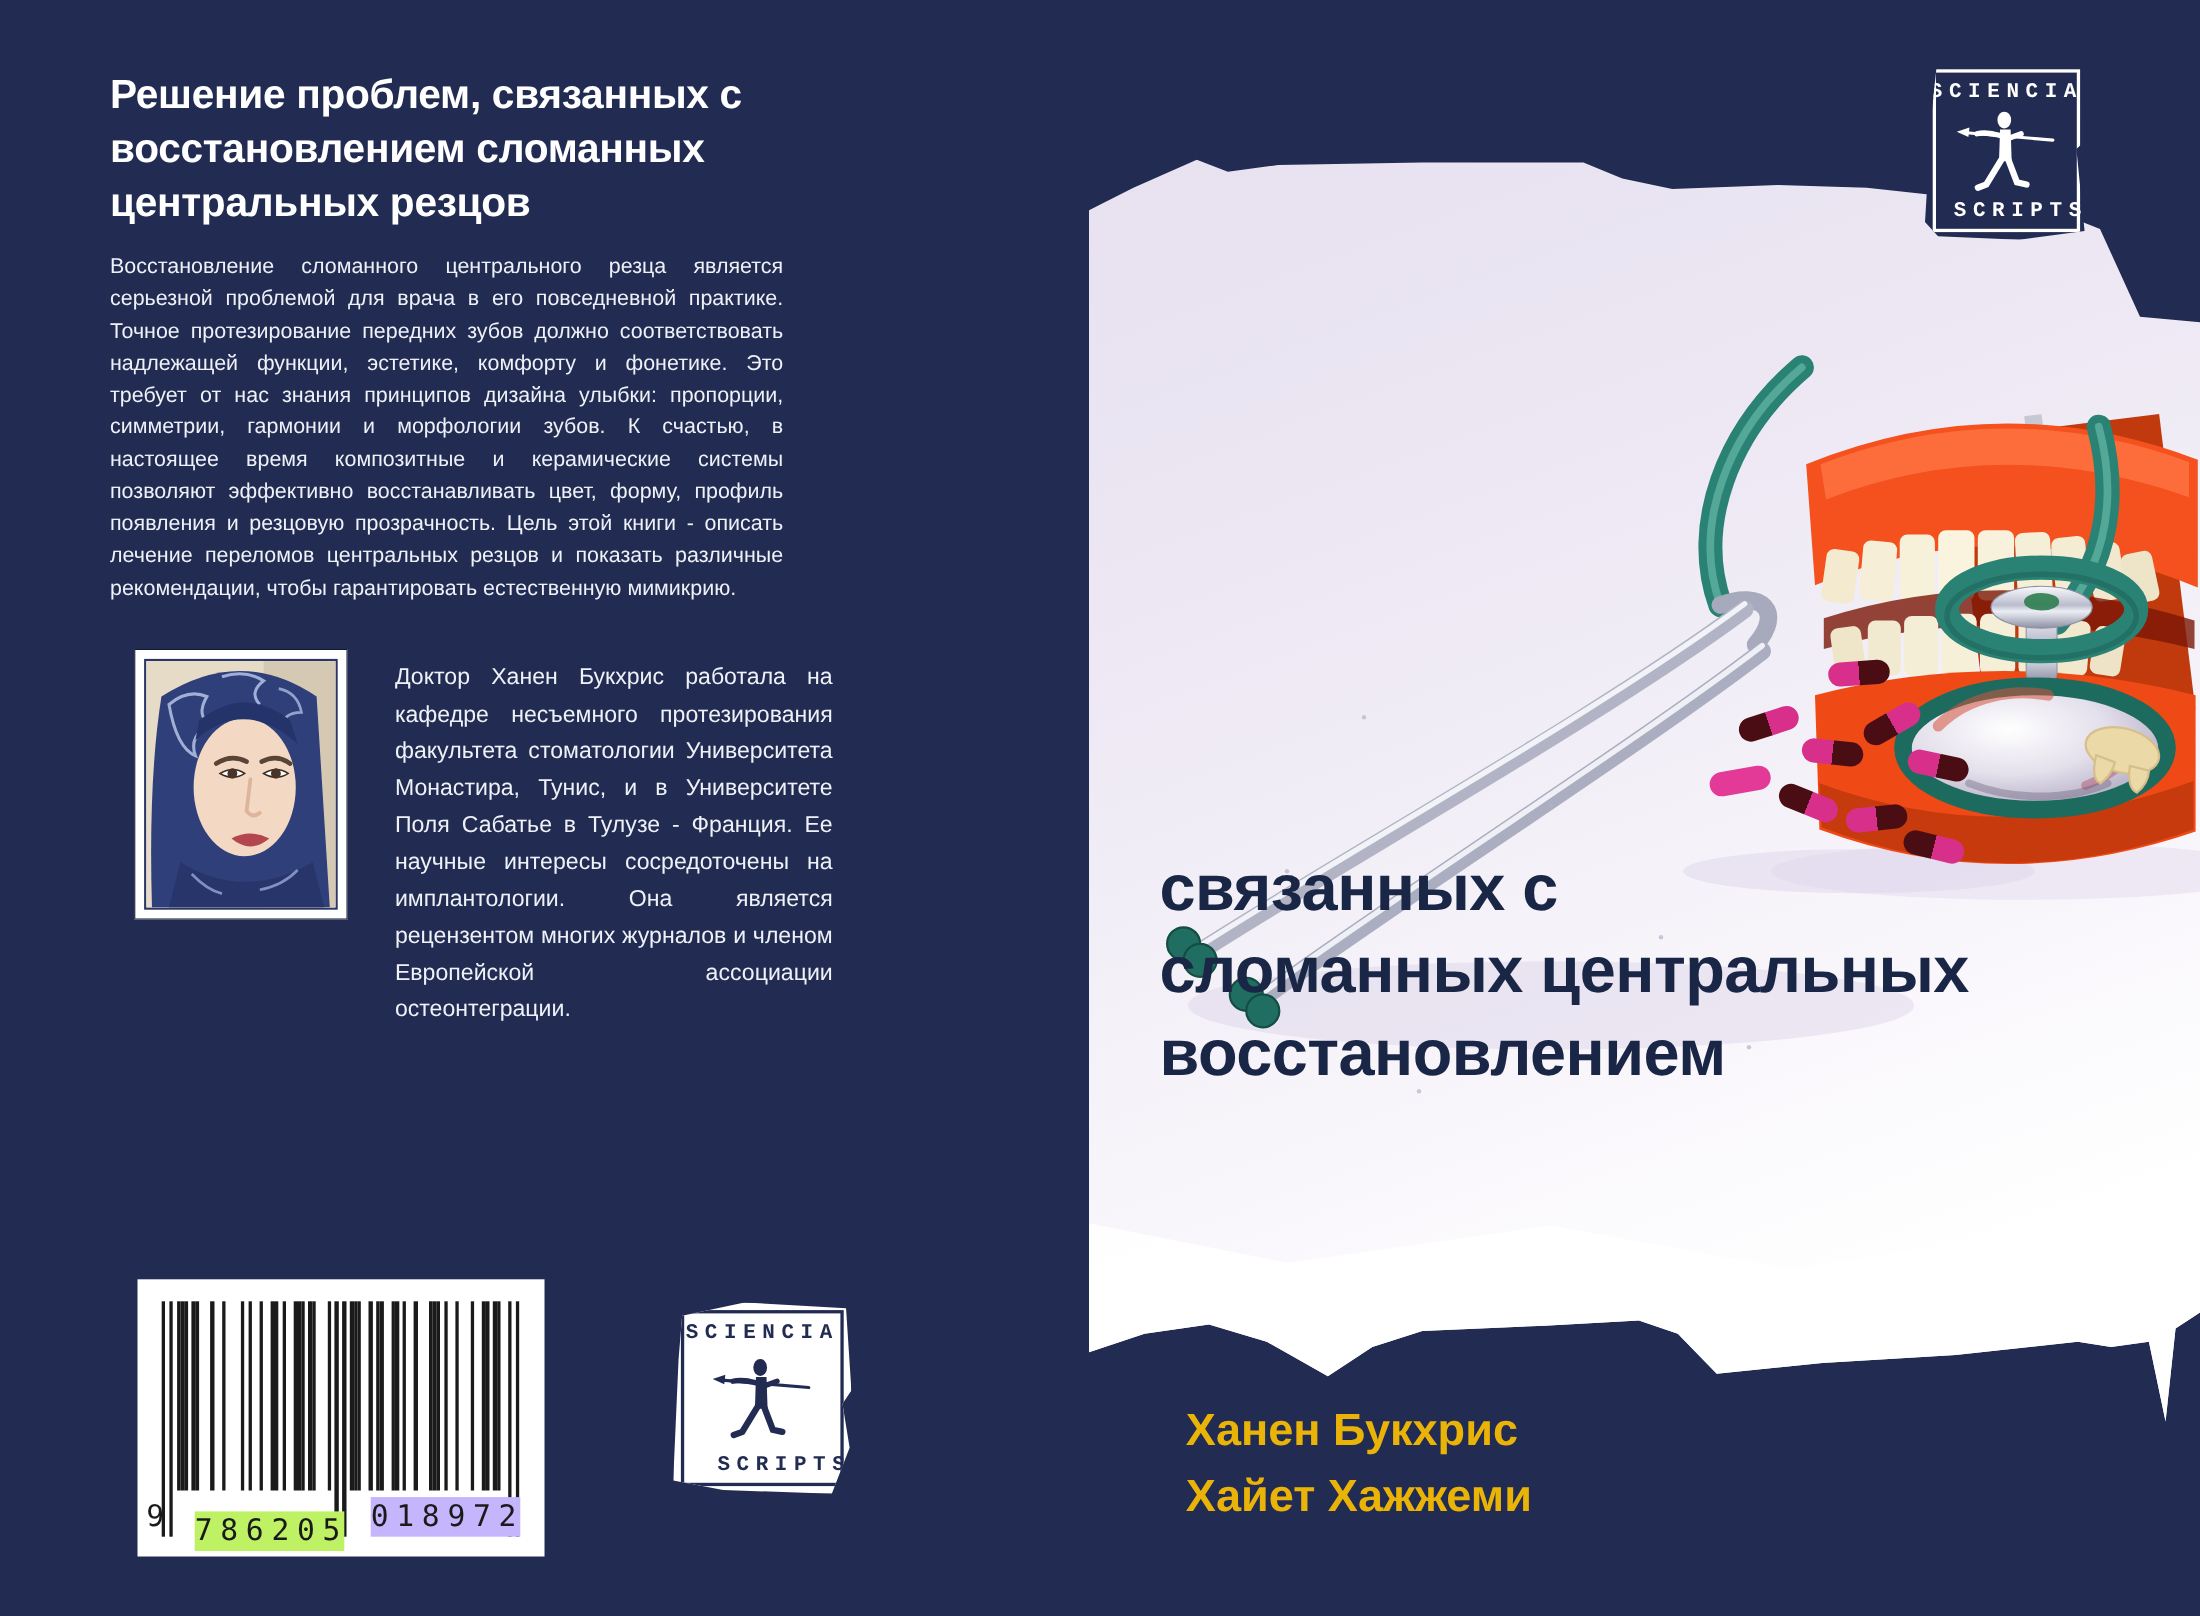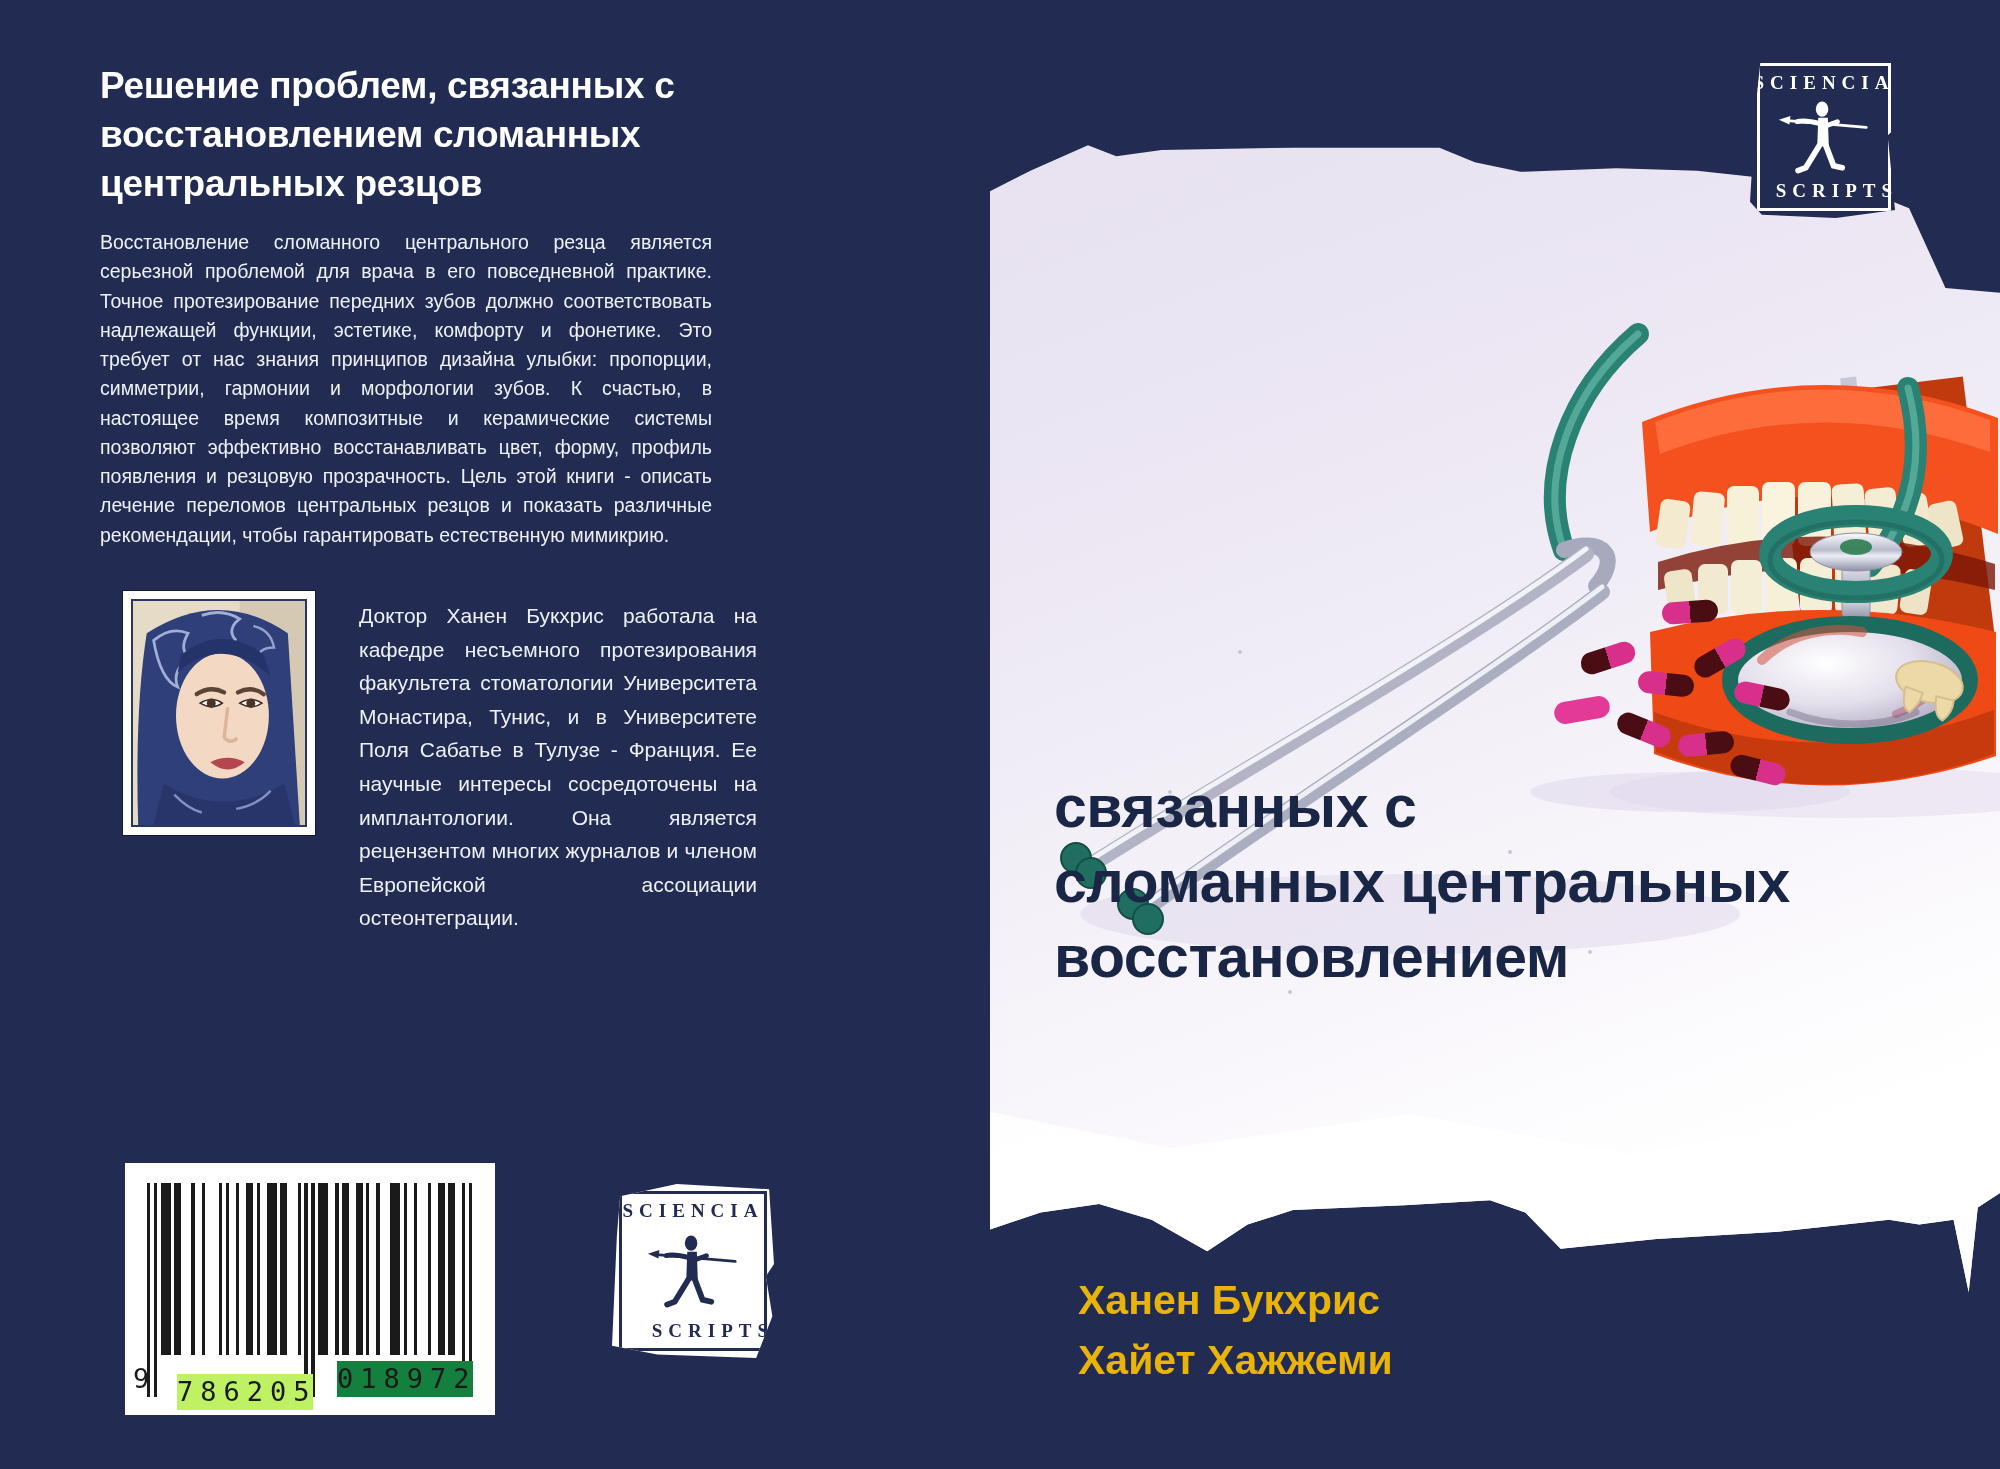--- a/index.html
+++ b/index.html
@@ -36,27 +36,27 @@
   .bars{position:absolute;left:22px;top:20px;width:326px;height:172px;display:flex;align-items:flex-start;}
   .bar{flex:0 0 3.43px;height:172px;background:#1a1a1a;}
   .bar.sp{background:transparent;}
   .bar.tall{height:214px;}
   .bc-digits span{
     position:absolute;top:198px;height:36px;
     font-family:"DejaVu Sans Mono",monospace;font-size:27px;line-height:36px;color:#1a1a1a;
   }
   .bc-lead{left:8px;}
   .bc-g1{left:52px;width:136px;background:#bef264;text-align:right;letter-spacing:7px;margin-top:13px;}
-  .bc-g2{left:212px;width:136px;background:#15803d;text-align:center;letter-spacing:7px;}
+  .bc-g2{left:212px;width:136px;background:#c4b5fd;text-align:center;letter-spacing:7px;}
   
   .plogo{position:absolute;box-sizing:border-box;}
   .plogo .frame{position:absolute;inset:7px;border:3px solid currentColor;}
   .plogo .ptxt{
     position:absolute;left:0;right:0;text-align:center;
-    font-weight:bold;letter-spacing:6px;font-size:19px;font-family:Liberation Serif, serif;
+    font-weight:bold;letter-spacing:6px;font-size:19px;font-family:Liberation Mono, monospace;
   }
   .plogo .ptop{top:16px;}
   .plogo .pbot{bottom:16px;text-align:right;}
   .plogo svg.figure{position:absolute;left:50%;top:50%;width:102px;height:96px;transform:translate(-50%,-52%);}
   .plogo-light{ 
     left:612px;top:1184px;width:162px;height:174px;background:#ffffff;color:#222c52;
     clip-path:polygon(5% 7%,40% 0,97% 3%,100% 46%,95% 53%,99% 76%,89% 100%,28% 98%,0 93%,3% 30%);
   }
   .plogo-dark{ 
     left:760px;top:56px;width:148px;height:162px;background:#222c52;color:#ffffff;z-index:6;

